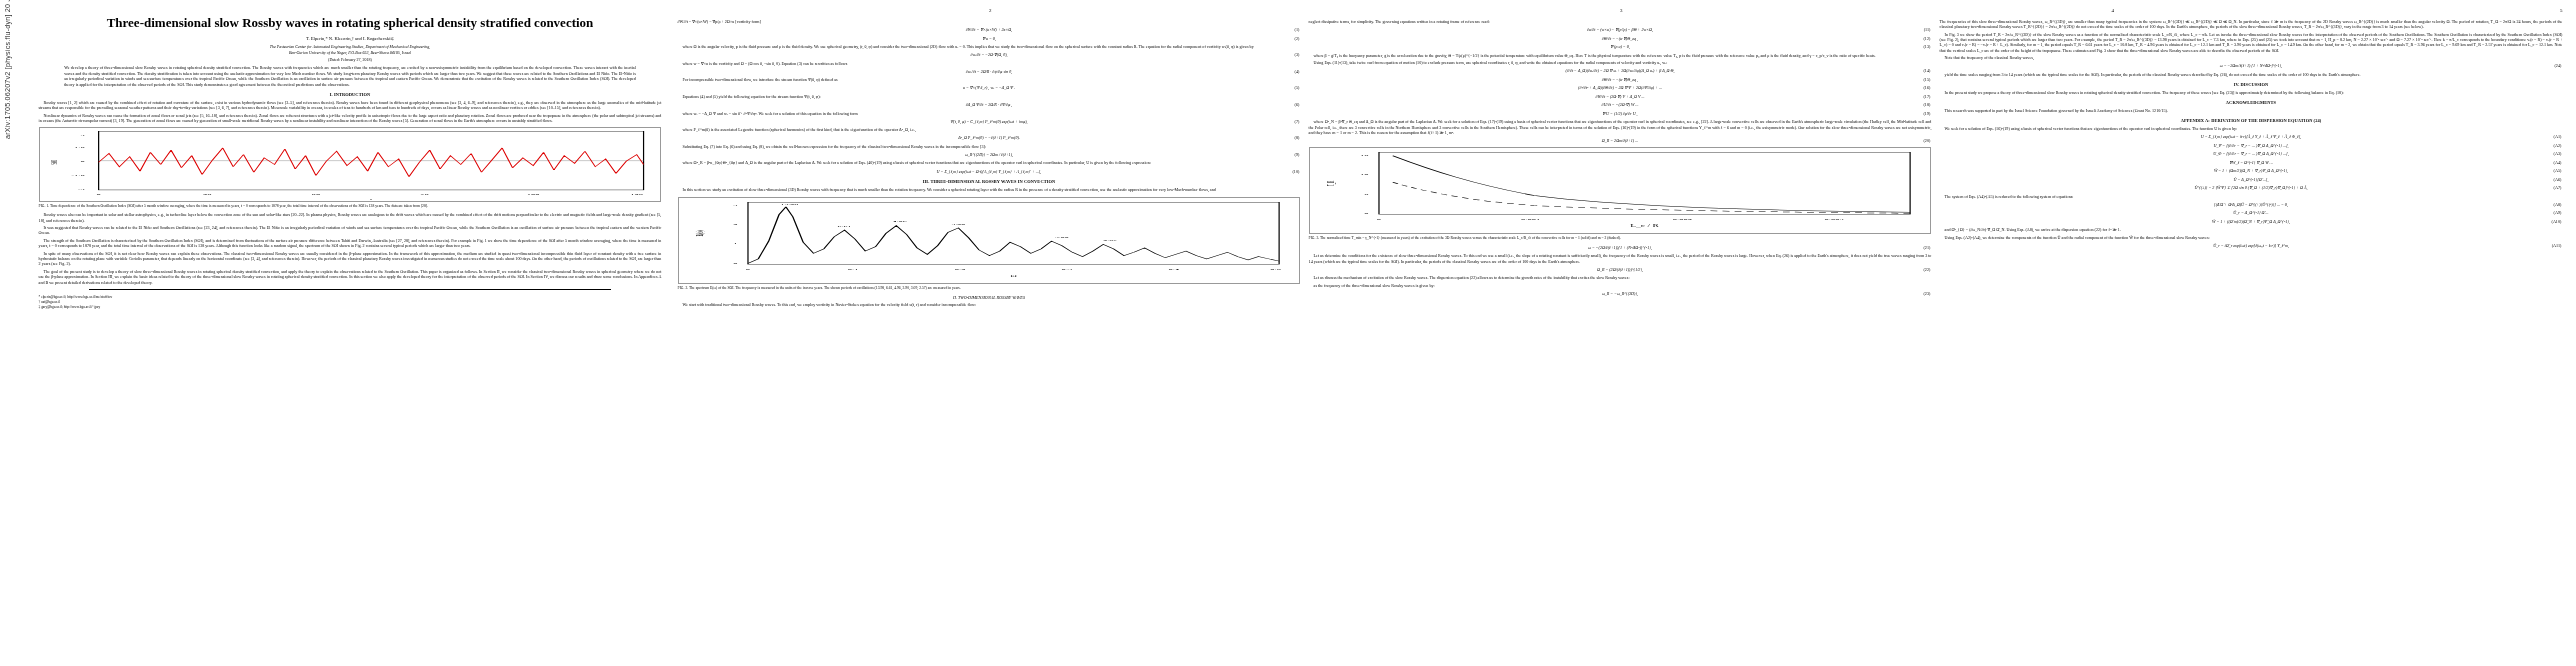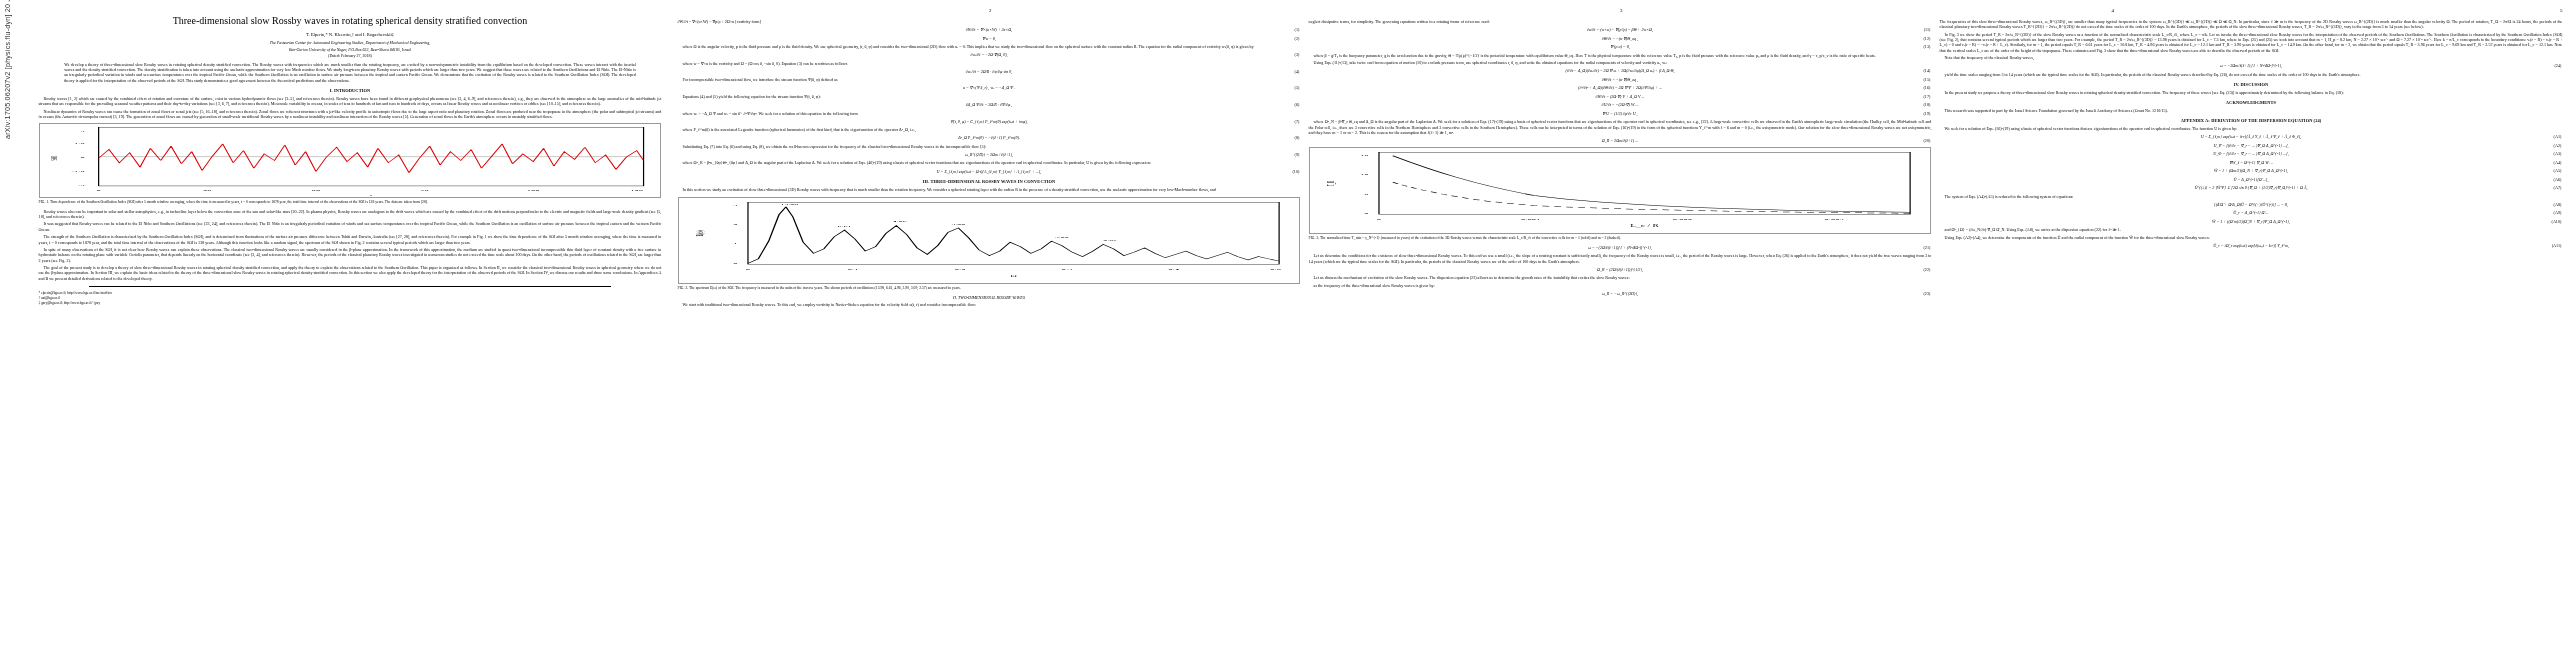--- a/index.html
+++ b/index.html
@@ -14,21 +14,21 @@
   }
 
   .col{position:absolute;top:0;width:634px;height:667px;box-sizing:border-box;padding:12.2px 5.6px 5.6px 5.6px;}
   #col1{left:33px;}
   #col2{left:672px;}
   #col3{left:1303px;}
   #col4{left:1934px;}
 
   .pagenum{position:absolute;top:12.2px;font-family:"Liberation Serif",serif;font-size:5px;color:#000;}
 
-  .title{font-size:10px;font-weight:normal;text-align:center;line-height:1.25;margin:3.3px 14.5px 4.4px 14.5px;}
+  .title{font-size:13px;font-weight:bold;text-align:center;line-height:1.25;margin:3.3px 14.5px 4.4px 14.5px;}
   .authors{font-size:4.6px;text-align:center;line-height:1.35;margin:0 11px 1.7px 11px;}
   .affil{font-size:4px;text-align:center;line-height:1.3;margin:0 13.3px 1.1px 13.3px;font-style:italic;}
   .dated{font-size:4px;text-align:center;margin:1.1px 0 3.9px 0;}
 
   .abs{font-size:4.1px;text-align:justify;line-height:1.32;margin:0 25.6px 5px 25.6px;}
 
   .secthead{font-size:4.4px;font-weight:bold;text-align:center;text-transform:uppercase;margin:5px 0 2.8px 0;letter-spacing:0.1px;}
   .subhead{font-size:4.2px;font-style:italic;text-align:center;margin:4.4px 0 2.2px 0;}
 
   p.body{font-size:4.1px;text-align:justify;line-height:1.30;margin:0 0 2.2px 0;text-indent:5px;}

